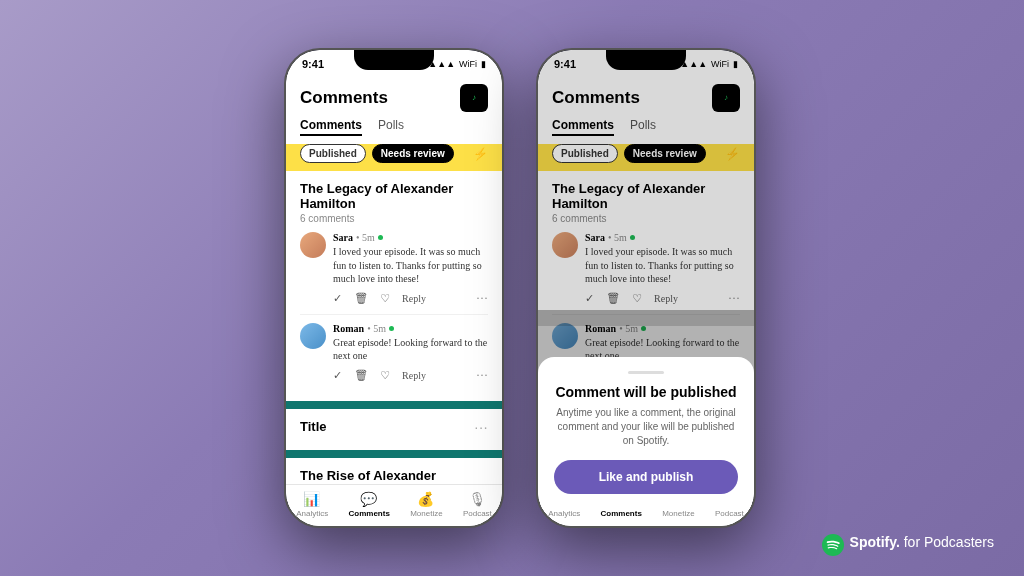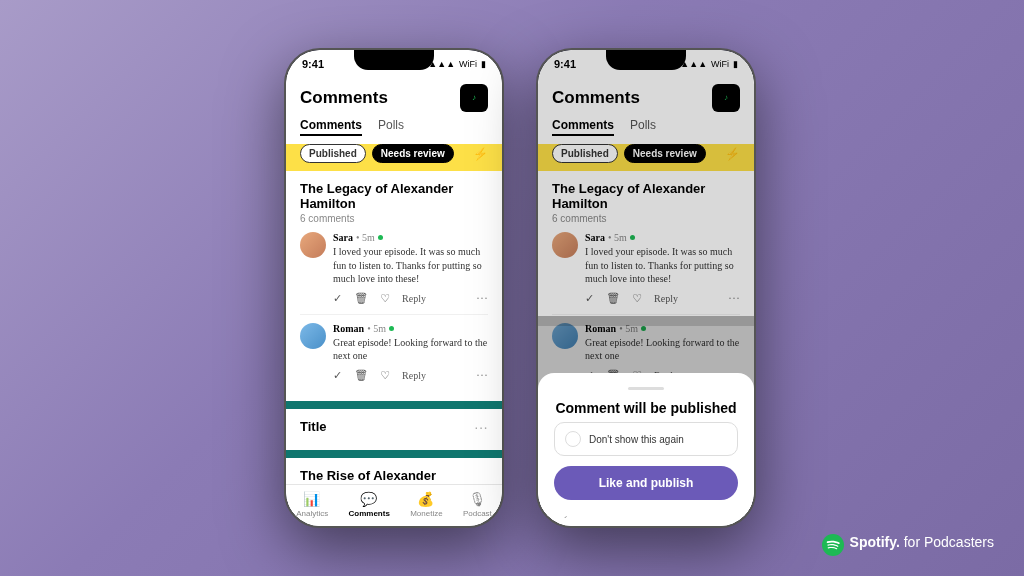--- a/index.html
+++ b/index.html
@@ -345,21 +345,21 @@
     }
 
     .nav-label.active {
       color: #000;
       font-weight: 600;
     }
 
     
     .modal-overlay {
       position: absolute;
-      bottom: 10px;
+      bottom: 16px;
       left: 0;
       right: 0;
       height: 200px;
       background: rgba(0,0,0,0.3);
       border-radius: 0 0 34px 34px;
       display: flex;
       align-items: flex-end;
       z-index: 20;
     }
 
@@ -696,24 +696,21 @@
         </div>
 
       </div>
 
       <div class="dimmed-overlay"></div>
 
       <div class="modal-overlay">
         <div class="modal-sheet">
           <div class="modal-handle"></div>
           <div class="modal-title">Comment will be published</div>
-          <div class="modal-checkbox-row">
-            <div class="checkbox-circle"></div>
-            <span class="checkbox-label">Don't show this again</span>
-          </div>
+          <div class="modal-desc">Anytime you like a comment, the original comment and your like will be published on Spotify.</div>
           <div class="modal-publish-btn">Like and publish</div>
         </div>
       </div>
 
     </div>
   </div>
 
 </div>
 
 <div class="spotify-logo">

